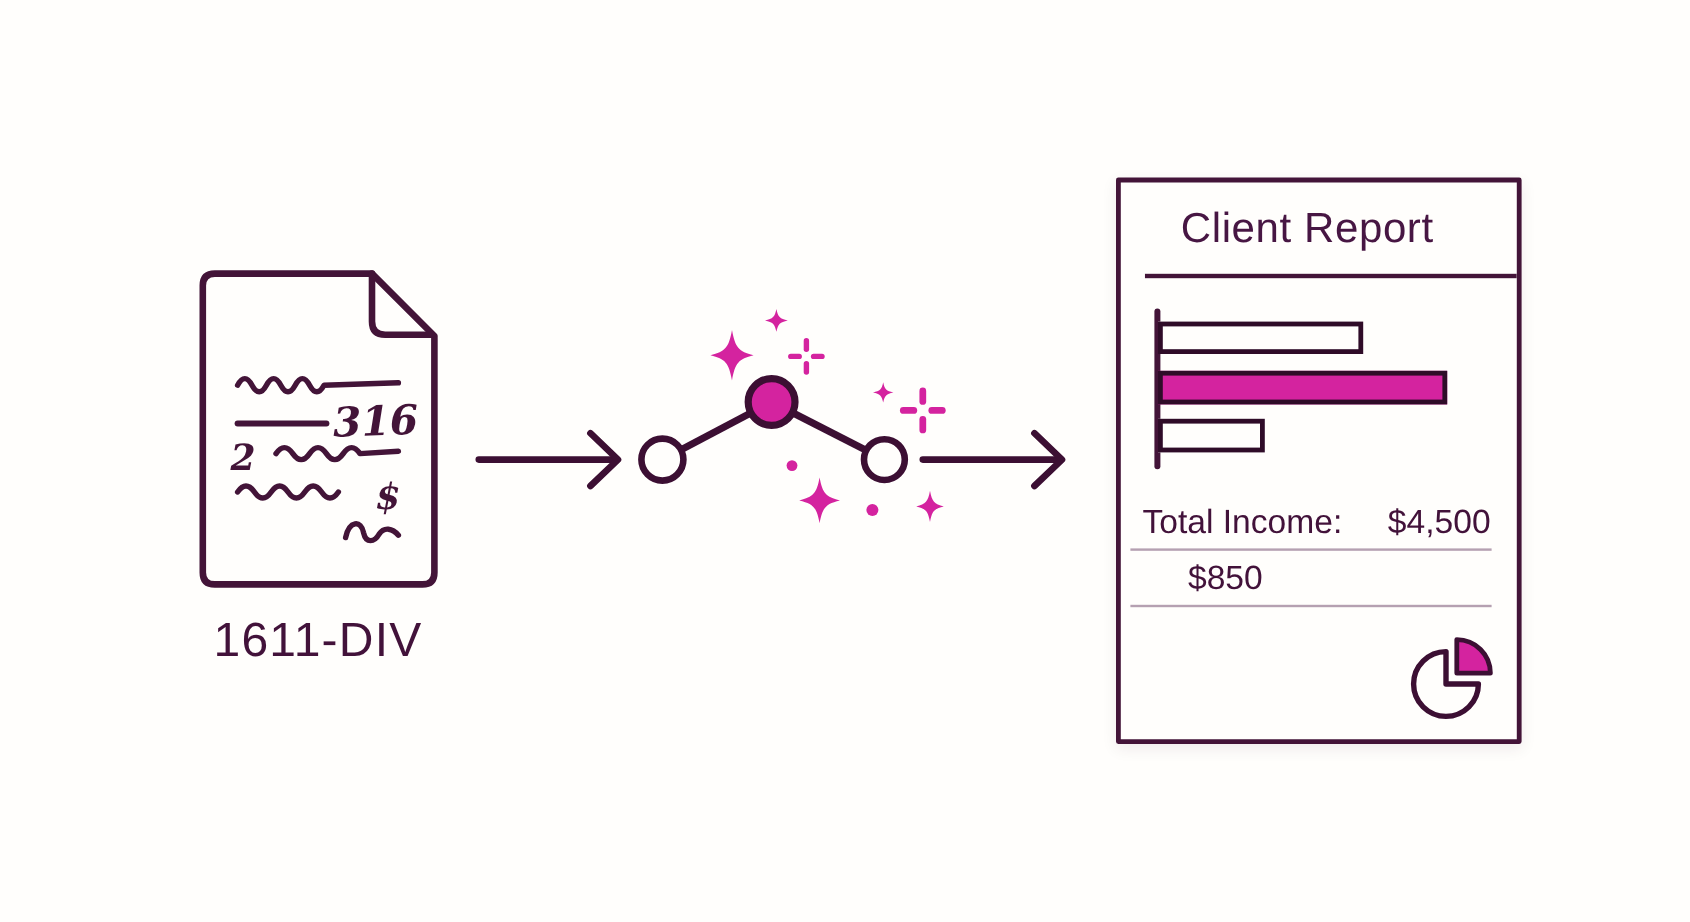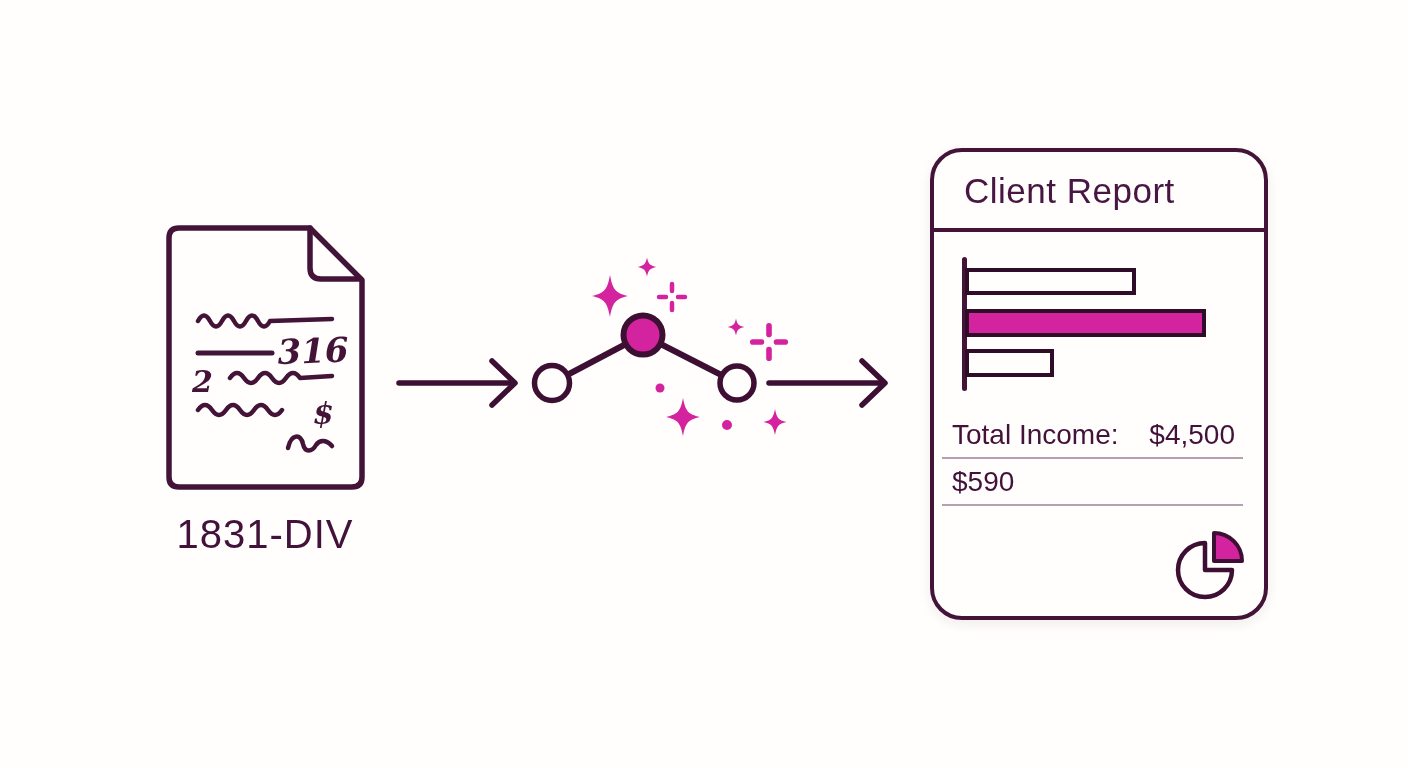--- a/index.html
+++ b/index.html
@@ -11,22 +11,22 @@
 
   
   .doc-label{
     position:absolute;left:158px;top:512px;width:214px;text-align:center;
     font-size:40px;letter-spacing:1px;color:#42123a;
   }
 
   
   .card{
     position:absolute;left:930px;top:148px;width:338px;height:472px;
-    box-sizing:border-box;border:4px solid #431438;border-radius:32px;
-    background:#fffefc;box-shadow:0 4px 12px rgba(67,20,56,.08);
+    box-sizing:border-box;border:4px solid #431438;border-radius:2px;
+    background:#fffefc;box-shadow:0 4px 12px rgba(67,20,56,.08);padding-left:20px;
   }
   .card-header{
     height:76px;line-height:78px;padding-left:30px;font-size:35px;
     letter-spacing:.5px;color:#471643;border-bottom:4px solid #431438;
     border-radius:18px 18px 0 0;white-space:nowrap;overflow:hidden;
   }
   .axis{
     position:absolute;left:28px;top:105px;width:5px;height:134px;
     background:#431438;border-radius:3px;
   }
@@ -37,21 +37,21 @@
   }
   .bar.b0{top:116px;height:27px;}
   .bar.b1{top:157px;background:#d4239f;}
   .bar.b2{top:197px;}
   .rows{position:absolute;left:8px;right:21px;top:260px;}
   .krow{
     display:flex;justify-content:space-between;align-items:center;
     height:45px;padding:0 8px 0 10px;border-bottom:2px solid #b5a0b1;
     font-size:28px;color:#42123a;white-space:nowrap;
   }
-  .krow .val{text-align:right;}
+  .krow .val{text-align:right;margin-left:38px;}
   .pie{position:absolute;left:240px;top:366px;}
 
   svg{display:block;}
   svg text{font-family:"DejaVu Serif",serif;font-style:italic;fill:#431438;}
 </style>
 </head>
 <body>
 
 <div class="stage">
 
@@ -65,21 +65,21 @@
       <path d="M 38,133 L 112,133" stroke-width="5"></path>
       <path d="M 70,158 q 7,-10 14,0 q 7,10 14,0 q 7,-10 14,0 q 7,10 14,0 q 7,-10 14,0 L 172,156"></path>
       <path d="M 38,190 q 7,-10 14,0 q 7,10 14,0 q 7,-10 14,0 q 7,10 14,0 q 7,-10 14,0 q 7,10 14,0"></path>
       <path d="M 128,228 c 3,-14 13,-15 15,-4 c 2,9 9,8 13,1 c 4,-6 11,-5 16,1"></path>
     </g>
     <text x="118" y="144" font-size="34" font-weight="bold" transform="rotate(-2 118 144)">316</text>
     <text x="32" y="172" font-size="30" font-weight="bold">2</text>
     <text x="153" y="204" font-size="30" font-weight="bold">$</text>
   </svg>
 
-  <div class="doc-label">1831-DIV</div>
+  <div class="doc-label">1611-DIV</div>
 
   <svg class="abs" style="left:393px;top:353px" width="135" height="60" viewBox="0 0 135 60">
     <g fill="none" stroke="#3c0f33" stroke-width="5.5" stroke-linecap="round" stroke-linejoin="round">
       <path d="M 6,30 L 120,30"></path>
       <path d="M 99,8 L 122,30 L 99,52"></path>
     </g>
   </svg>
 
   <svg class="abs" style="left:525px;top:243px" width="285" height="210" viewBox="0 0 285 210">
     <defs>
@@ -127,21 +127,21 @@
       <div class="bar b1" style="width: 100%;"></div>
       <div class="bar b2" style="width: 37%;"></div>
     </div>
 
     <div class="rows">
       <div class="krow">
         <span>Total Income:</span>
         <span class="val">$4,500</span>
       </div>
       <div class="krow">
-        <span class="val">$590</span>
+        <span class="val">$850</span>
       </div>
     </div>
 
     <svg class="pie" width="80" height="84" viewBox="0 0 80 84">
       <path d="M 31,25 A 27,27 0 1 0 58,52 L 31,52 Z" fill="#fffefc" stroke="#3c0f33" stroke-width="4.5" stroke-linejoin="round"></path>
       <path d="M 40,43 L 40,15 A 28,28 0 0 1 68,43 Z" fill="#d4239f" stroke="#3c0f33" stroke-width="4" stroke-linejoin="round"></path>
     </svg>
   </div>
 
 </div>

